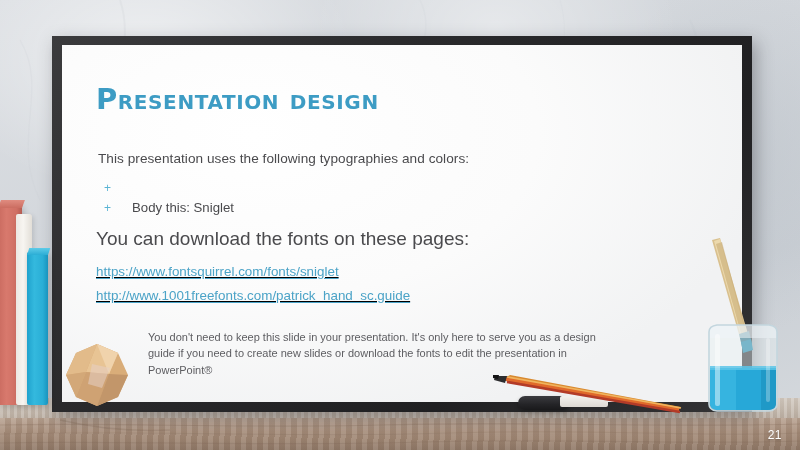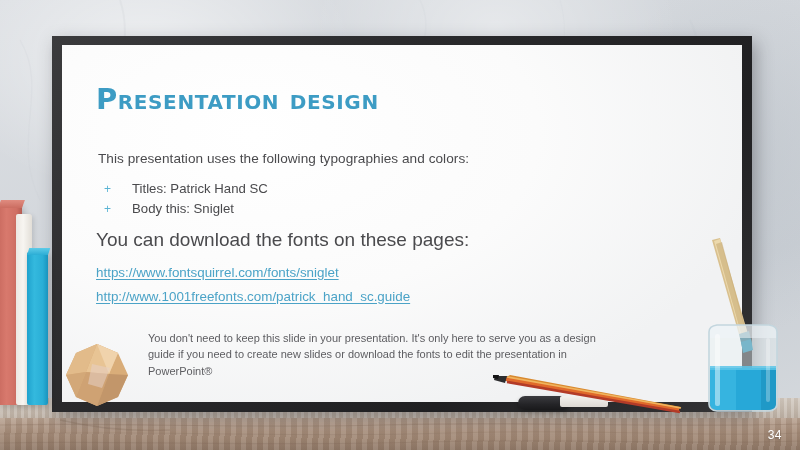--- a/index.html
+++ b/index.html
@@ -124,20 +124,21 @@
     box-sizing: border-box;
   }
   .download-line {
     font-size: 19px;
     color: #4a4a4d;
     margin: 0;
     padding-top: 11px;
   }
   .links {
     padding-top: 9px;
+    text-decoration: underline;
   }
   .link {
     display: block;
     font-size: 13.4px;
     color: #4ba3c7;
     text-decoration: underline;
     text-underline-offset: 2px;
     padding: 4.5px 0;
     cursor: pointer;
   }
@@ -293,21 +294,20 @@
 
       <div class="content">
 
         <h1 class="title">Presentation design</h1>
 
         <p class="lead">This presentation uses the following typographies and colors:</p>
 
         <ul class="bullets">
           <li>
             <span class="plus">+</span>
-            <span>Titles: Patrick Hand SC</span>
           </li>
           <li>
             <span class="plus">+</span>
             <span>Body this: Sniglet</span>
           </li>
         </ul>
 
         <p class="download-line">You can download the fonts on these pages:</p>
 
         <div class="links">
@@ -362,15 +362,15 @@
     <path d="M4 50 L4 86 Q4 92 12 92 L62 92 Q70 92 70 86 L70 50 Z" fill="#27a8d8"></path>
     <path d="M4 50 L4 86 Q4 92 12 92 L30 92 L30 50 Z" fill="#3db9e4" opacity=".7"></path>
     <path d="M55 50 L70 50 L70 86 Q70 92 62 92 L55 92 Z" fill="#1b8fbd" opacity=".6"></path>
     <rect x="4" y="48" width="66" height="4" fill="#5cc6e8" opacity=".85"></rect>
     <path d="M3 14 Q3 8 11 7 L63 7 Q71 8 71 14 L71 20 L3 20 Z" fill="#eef4f7" opacity=".55"></path>
     <path d="M3 14 L3 86 Q3 92 11 93 L63 93 Q71 92 71 86 L71 14 Q71 8 63 7 L11 7 Q3 8 3 14 Z" fill="none" stroke="#c3d6de" stroke-width="1.6"></path>
     <rect x="9" y="16" width="5" height="72" fill="#ffffff" opacity=".45" rx="2"></rect>
     <rect x="60" y="20" width="4" height="64" fill="#ffffff" opacity=".28" rx="2"></rect>
   </svg>
 
-  <div class="page-num">34</div>
+  <div class="page-num">21</div>
 
 </div>
 
 </body></html>

